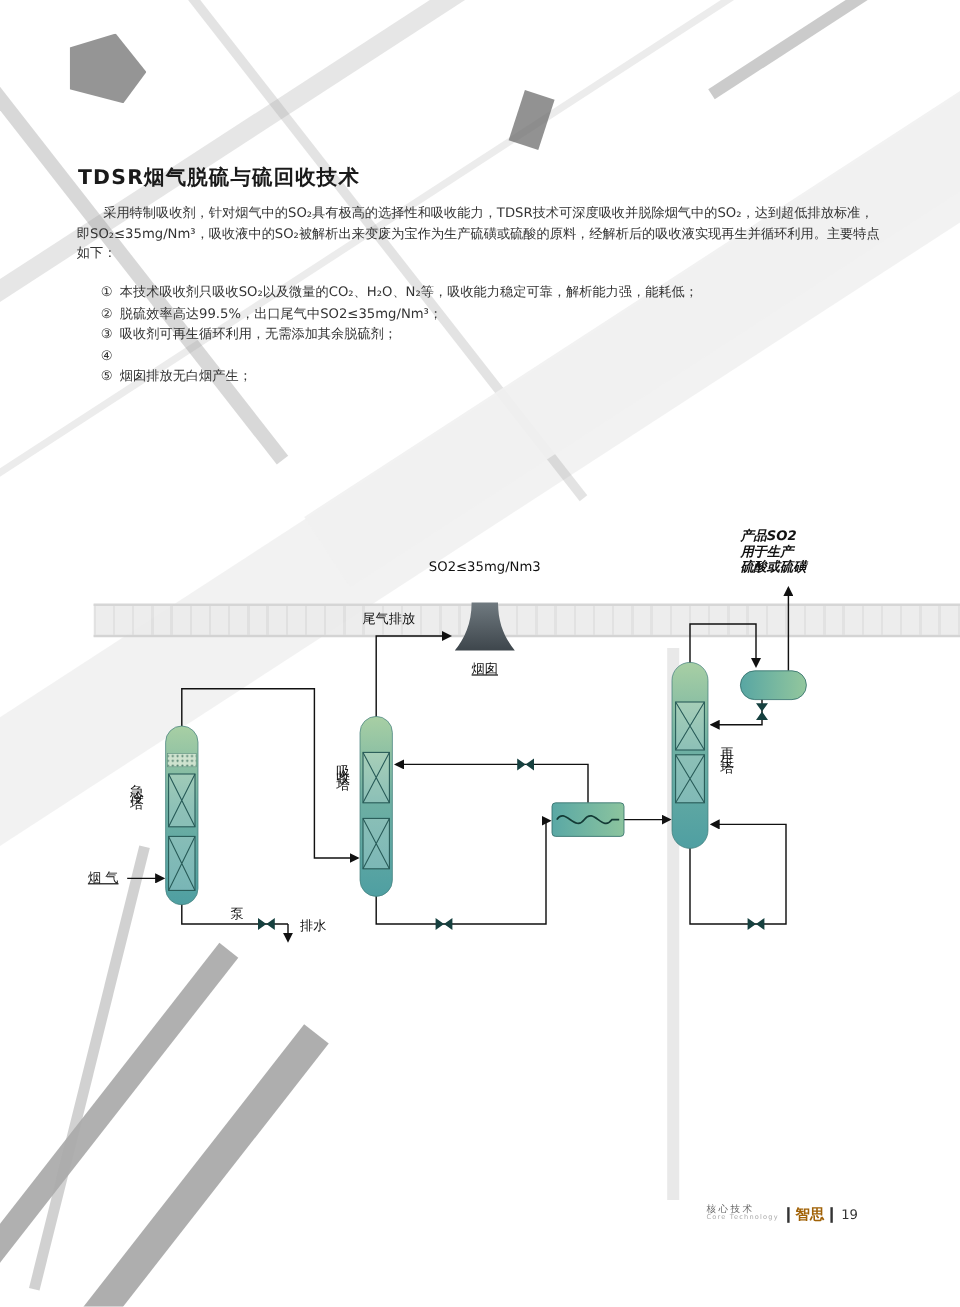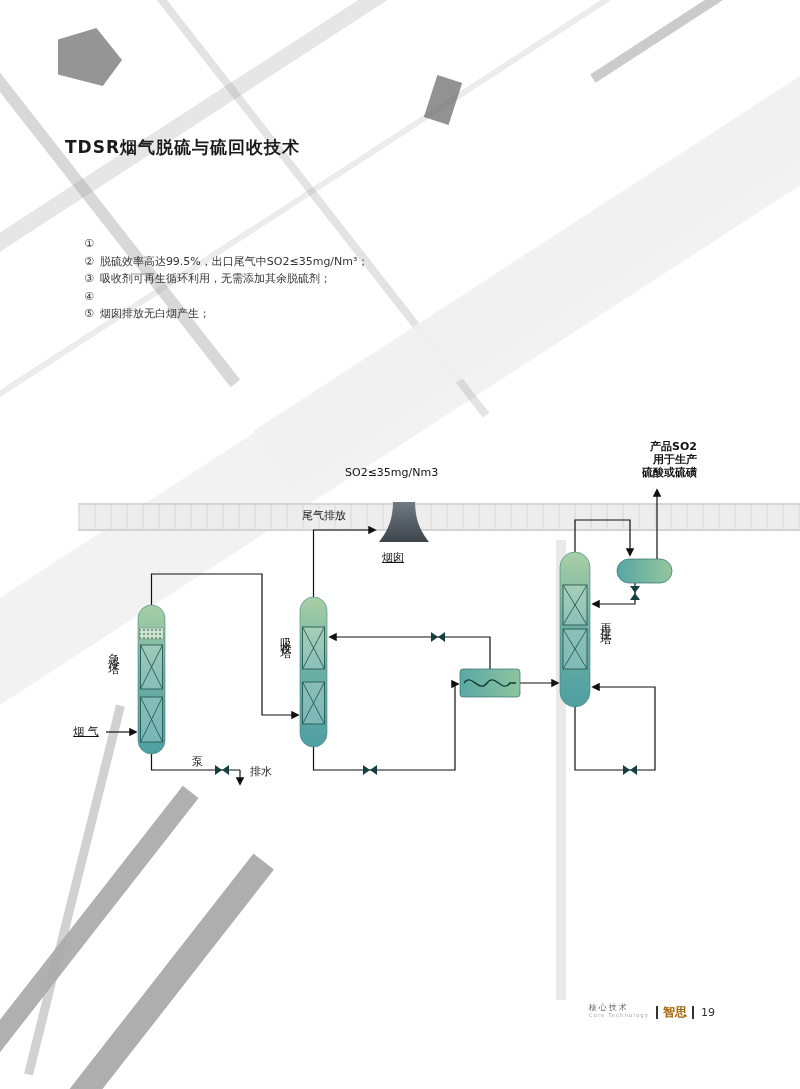--- a/index.html
+++ b/index.html
@@ -38,25 +38,25 @@
   .intro  { position:absolute; left:64px; top:170px; width:674px; margin:0;
             font-size:11px; line-height:16.5px; text-indent:2em; color:#333; }
   .features { position:absolute; left:84px; top:238px; width:660px; }
   .feature  { display:flex; gap:6px; font-size:11px; line-height:12px; margin-bottom:5.5px; color:#333; }
   .feature .marker { flex:0 0 auto; }
 
   
   .diagram { position:absolute; left:50px; top:432px; width:700px; height:360px; }
   .diagram svg { position:absolute; left:0; top:0; }
   .lbl { position:absolute; font-size:11px; color:#111; white-space:nowrap;text-align:center; }
-  .lbl.center { text-align:left; }
+  .lbl.center { text-align:center; }
   .vlbl { position:absolute; writing-mode:vertical-rl; text-orientation:upright;
           letter-spacing:5px; font-size:11.5px; color:#111; }
-  .product-lbl { position:absolute; left:567px; top:8px; width:80px; text-align:right;
-                 font-weight:600; font-size:11px; line-height:13px; color:#111; }
+  .product-lbl { position:absolute; left:567px; top:8px; width:80px; text-align:left;
+                 font-weight:600; font-size:11px; line-height:13px; color:#111;font-style:italic; }
   .so2-lbl   { left:295px; top:34px; width:118px; }
   .tail-lbl  { left:252px; top:76px; }
   .chim-lbl  { left:332px; top:118px; width:44px;text-decoration:underline; }
   .flue-lbl  { left:16px;  top:292px; width:40px;text-decoration:underline; }
   .pump-lbl  { left:142px; top:322px; }
   .drain-lbl { left:200px; top:332px; }
   .q-lbl { left:56px;  top:212px; }
   .a-lbl { left:228px; top:196px; }
   .r-lbl { left:548px; top:182px; }
 
@@ -87,24 +87,26 @@
     <div class="b11"></div>
     <div class="b12"></div>
     <div class="b13"></div>
     <div class="b14"></div>
   </div>
 
   <div class="content">
 
     <h1 class="title">TDSR烟气脱硫与硫回收技术</h1>
 
+    <p class="intro">采用特制吸收剂，针对烟气中的SO₂具有极高的选择性和吸收能力，TDSR技术可深度吸收并脱除烟气中的SO₂，达到超低排放标准，即SO₂≤35mg/Nm³，吸收液中的SO₂被解析出来变废为宝作为生产硫磺或硫酸的原料，经解析后的吸收液实现再生并循环利用。主要特点如下：</p>
 
     <div class="features">
       <div class="feature">
         <span class="marker">①</span>
+        <span class="ftext">本技术吸收剂只吸收SO₂以及微量的CO₂、H₂O、N₂等，吸收能力稳定可靠，解析能力强，能耗低；</span>
       </div>
       <div class="feature">
         <span class="marker">②</span>
         <span class="ftext">脱硫效率高达99.5%，出口尾气中SO2≤35mg/Nm³；</span>
       </div>
       <div class="feature">
         <span class="marker">③</span>
         <span class="ftext">吸收剂可再生循环利用，无需添加其余脱硫剂；</span>
       </div>
       <div class="feature">

